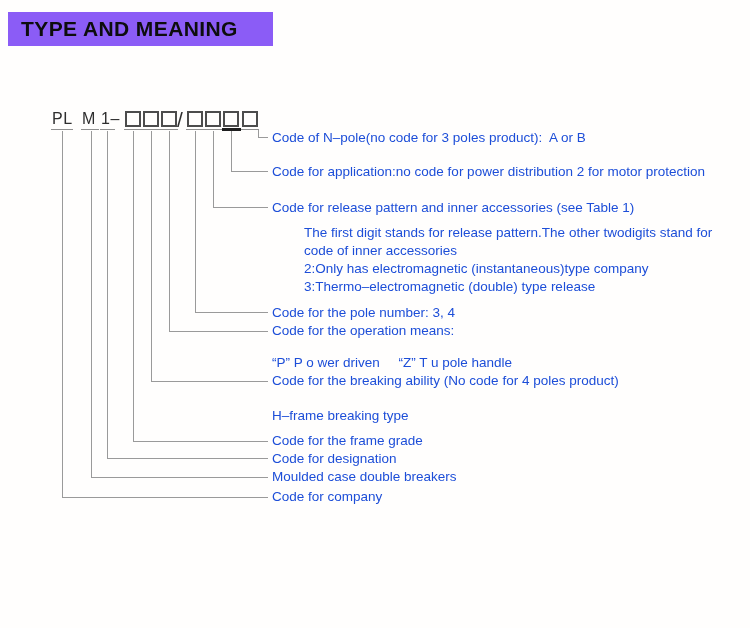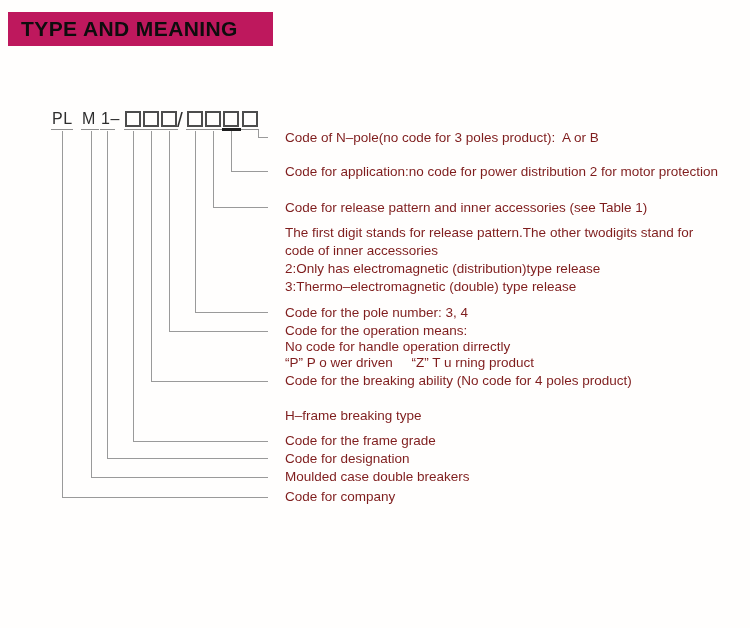--- a/index.html
+++ b/index.html
@@ -6,21 +6,21 @@
   .canvas{
     position:relative;
     width:750px;height:628px;
     background:#fffefd;
     font-family:"Liberation Sans", sans-serif;
     overflow:hidden;
   }
   .title-bar{
     position:absolute;left:8px;top:12px;
     width:252px;height:34px;
-    background:#be185d;
+    background:#8b5cf6;
     color:#0d0d0d;
     font-size:21px;font-weight:bold;
     line-height:34px;
     padding-left:13px;
     letter-spacing:0.4px;
     white-space:nowrap;
   }
   .code-txt{
     position:absolute;top:108px;
     font-size:16px;line-height:22px;
@@ -42,26 +42,26 @@
   .ul.thick{top:128px;height:3px;background:#1f1f1f;}
   .vl{
     position:absolute;width:1px;
     background:#9a9a9a;display:block;
   }
   .hl{
     position:absolute;height:1px;
     background:#9a9a9a;display:block;
   }
   .ann{
-    position:absolute;left:285px;
+    position:absolute;left:272px;
     font-size:13.5px;line-height:17px;
-    color:#7f1d1d;
+    color:#1d4ed8;
     white-space:pre;
   }
-  .ann.para{line-height:18px;}
+  .ann.para{line-height:18px;margin-left:32px;}
 </style>
 </head>
 <body>
 
 <div class="canvas">
 
   <div class="title-bar">TYPE AND MEANING</div>
 
   <span class="code-txt" style="left:52px">PL</span>
   <span class="code-txt" style="left:82px">M</span>
@@ -108,27 +108,26 @@
   <i class="hl" style="top:458px;left:107px;width:161px"></i>
   <i class="hl" style="top:477px;left:91px;width:177px"></i>
   <i class="hl" style="top:497px;left:62px;width:206px"></i>
 
   <div class="ann" style="top:129px">Code of N–pole(no code for 3 poles product):  A or B</div>
   <div class="ann" style="top:163px">Code for application:no code for power distribution 2 for motor protection</div>
   <div class="ann" style="top:199px">Code for release pattern and inner accessories (see Table 1)</div>
 
   <div class="ann para" style="top:224px">The first digit stands for release pattern.The other twodigits stand for</div>
   <div class="ann para" style="top:242px">code of inner accessories</div>
-  <div class="ann para" style="top:260px">2:Only has electromagnetic (distribution)type release</div>
+  <div class="ann para" style="top:260px">2:Only has electromagnetic (instantaneous)type company</div>
   <div class="ann para" style="top:278px">3:Thermo–electromagnetic (double) type release</div>
 
   <div class="ann" style="top:304px">Code for the pole number: 3, 4</div>
   <div class="ann" style="top:322px">Code for the operation means:</div>
-  <div class="ann" style="top:338px">No code for handle operation dirrectly</div>
-  <div class="ann" style="top:354px">“P” P o wer driven     “Z” T u rning product</div>
+  <div class="ann" style="top:354px">“P” P o wer driven     “Z” T u pole handle</div>
 
   <div class="ann" style="top:372px">Code for the breaking ability (No code for 4 poles product)</div>
   <div class="ann" style="top:407px">H–frame breaking type</div>
 
   <div class="ann" style="top:450px">Code for designation</div>
   <div class="ann" style="top:432px">Code for the frame grade</div>
   <div class="ann" style="top:468px">Moulded case double breakers</div>
   <div class="ann" style="top:488px">Code for company</div>
 
 </div>

